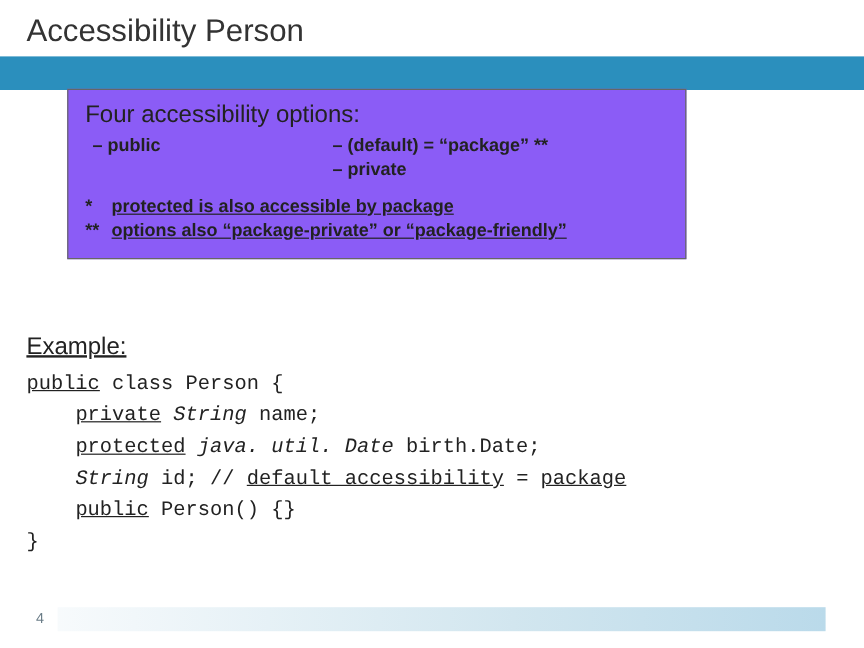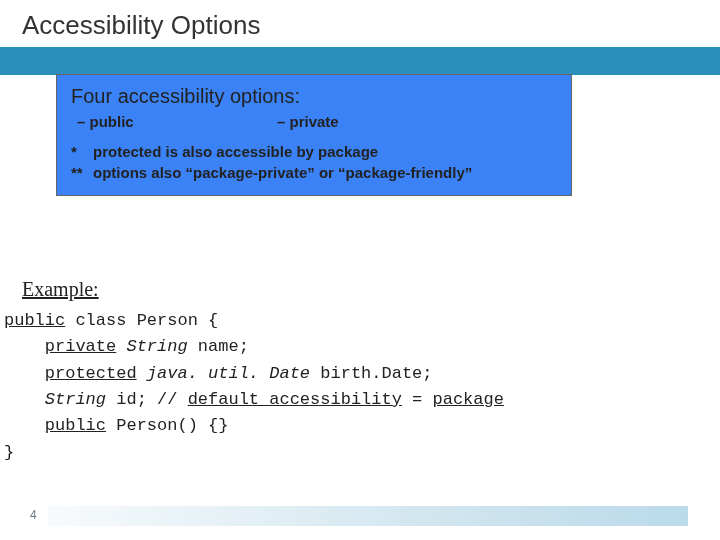--- a/index.html
+++ b/index.html
@@ -23,21 +23,21 @@
     height: 28px;
     background: #2b8fbd;
     width: 100%;
   }
   .content-box {
     position: absolute;
     left: 56px;
     top: 74px;
     width: 516px;
     border: 1px solid #666;
-    background: #3b82f6;
+    background: #8b5cf6;
     padding: 10px 14px 12px 14px;
   }
   .box-heading {
     font-size: 20px;
     color: #222;
     margin-bottom: 4px;
   }
   .two-col {
     display: flex;
     font-size: 15px;
@@ -51,33 +51,32 @@
   .dash-item::before { content: "–  "; }
   .dash-item { padding-left: 6px; }
   .footnotes {
     font-size: 15px;
     color: #222;
     font-weight: bold;
     line-height: 1.35;
   }
   .fn-row { display: flex; }
   .fn-mark { width: 22px; flex-shrink: 0; }
-  .fn-text { flex: 1; }
+  .fn-text { flex: 1; text-decoration: underline; }
   .example-heading {
     position: absolute;
     left: 22px;
     top: 278px;
     font-size: 20px;
     color: #222;
     text-decoration: underline;
-    font-family: Liberation Serif, serif;
   }
   .code-block {
     position: absolute;
-    left: 4px;
+    left: 22px;
     top: 308px;
     font-family: "Courier New", Courier, monospace;
     font-size: 17px;
     color: #222;
     line-height: 1.55;
     white-space: pre;
   }
   .kw { text-decoration: underline; }
   .em { font-style: italic; }
   .page-num {
@@ -94,31 +93,32 @@
     width: 640px;
     height: 20px;
     background: linear-gradient(to right, #e9f2f7 0%, #7db7d1 60%, #3a95c3 100%);
     opacity: 0.35;
   }
 </style>
 </head>
 <body>
 
 <div class="title-wrap">
-  <h1 class="title">Accessibility Options</h1>
+  <h1 class="title">Accessibility Person</h1>
 </div>
 <div class="blue-band"></div>
 
 <div class="content-box">
   <div class="box-heading">Four accessibility options:</div>
   <div class="two-col">
     <div class="col-left">
       <div class="dash-item">public</div>
     </div>
     <div class="col-right">
+      <div class="dash-item">(default) = “package” **</div>
       <div class="dash-item">private</div>
     </div>
   </div>
   <div class="footnotes">
     <div class="fn-row">
       <div class="fn-mark">*</div>
       <div class="fn-text">protected is also accessible by package</div>
     </div>
     <div class="fn-row">
       <div class="fn-mark">**</div>

